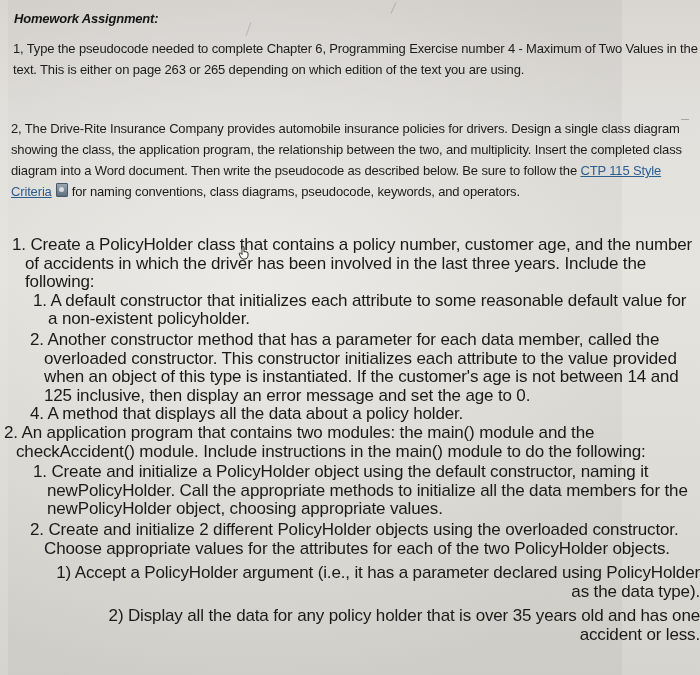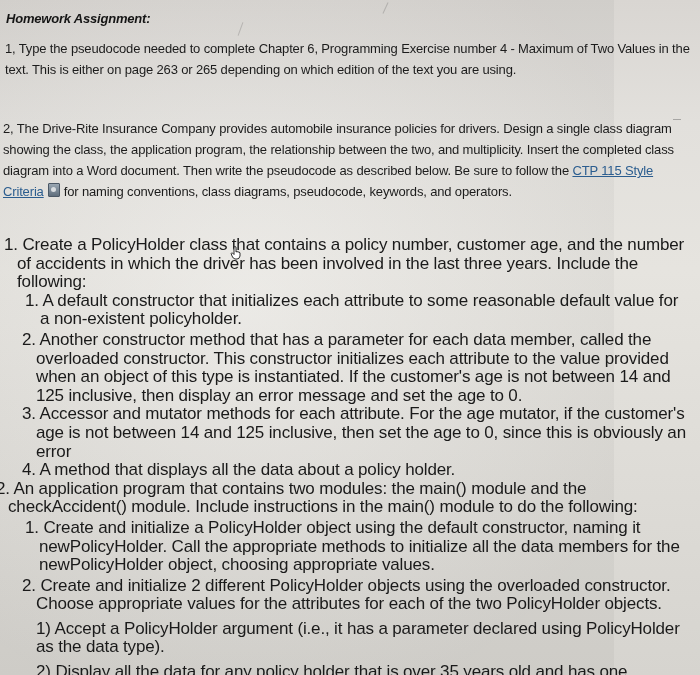--- a/index.html
+++ b/index.html
@@ -10,21 +10,21 @@
       width: 700px;
       height: 675px;
       overflow: hidden;
       background: linear-gradient(180deg, #d9d6d2 0%, #e2e0dc 18%, #e6e4df 40%, #dedcd7 70%, #d6d4cf 100%);
       font-family: "Liberation Sans", "DejaVu Sans", sans-serif;
       color: #1e1e1e;
       position: relative;
     }
     .page {
       position: absolute;
-      left: 0;
+      left: 8px;
       top: 0;
       width: 614px;
       height: 675px;
       background: radial-gradient(ellipse at 40% 45%, rgba(255,255,255,0.25), rgba(0,0,0,0.04) 80%);
     }
     .heading {
       position: absolute;
       left: 6px;
       top: 11px;
       font-size: 13px;
@@ -74,21 +74,21 @@
       line-height: 18.6px;
       letter-spacing: -0.15px;
       color: #1a1a1a;
     }
     .item {
       position: relative;
     }
     .l1 { padding-left: 17px; text-indent: -13px; margin-right: 8px; }
     .l2 { padding-left: 36px; text-indent: -14px; margin-right: 8px; }
     .l1b { padding-left: 13px; text-indent: -13px; margin-right: 8px; }
-    .l3 { padding-left: 36px; margin-right: 8px; }
+    .l3 { padding-left: 36px; margin-right: 8px; text-align: right; }
     .gap-small { margin-top: 2px; }
     .gap-med { margin-top: 6px; }
     .cursor {
       position: absolute;
       left: 230px;
       top: 246px;
       width: 12px;
       height: 14px;
       pointer-events: none;
     }
@@ -110,21 +110,20 @@
 
   <div class="para p2"><span>2, The Drive-Rite Insurance Company provides automobile insurance policies for drivers. Design a single class diagram showing the class, the application program, the relationship between the two, and multiplicity. Insert the completed class diagram into a Word document. Then write the pseudocode as described below. Be sure to follow the </span><a class="link">CTP 115 Style Criteria</a><span class="doc-icon"></span><span>for naming conventions, class diagrams, pseudocode, keywords, and operators.</span></div>
 
   <div class="list">
     <div class="item l1"><span>1.</span> <span>Create a PolicyHolder class that contains a policy number, customer age, and the number of accidents in which the driver has been involved in the last three years. Include the following:</span></div>
 
     <div class="item l2" style="padding-left:40px;text-indent:-15px;"><span>1.</span> <span>A default constructor that initializes each attribute to some reasonable default value for a non-existent policyholder.</span></div>
 
     <div class="item l2 gap-small"><span>2.</span> <span>Another constructor method that has a parameter for each data member, called the overloaded constructor. This constructor initializes each attribute to the value provided when an object of this type is instantiated. If the customer's age is not between 14 and 125 inclusive, then display an error message and set the age to 0.</span></div>
 
-    <div class="item l2"><span>3.</span> <span>Accessor and mutator methods for each attribute. For the age mutator, if the customer's age is not between 14 and 125 inclusive, then set the age to 0, since this is obviously an error</span></div>
 
     <div class="item l2"><span>4.</span> <span>A method that displays all the data about a policy holder.</span></div>
 
     <div class="item l1b" style="padding-left:8px;text-indent:-12px;"><span>2.</span> <span>An application program that contains two modules: the main() module and the checkAccident() module. Include instructions in the main() module to do the following:</span></div>
 
     <div class="item l2 gap-small" style="padding-left:39px;text-indent:-14px;"><span>1.</span> <span>Create and initialize a PolicyHolder object using the default constructor, naming it newPolicyHolder. Call the appropriate methods to initialize all the data members for the newPolicyHolder object, choosing appropriate values.</span></div>
 
     <div class="item l2 gap-small" style="text-indent:-14px;"><span>2.</span> <span>Create and initialize 2 different PolicyHolder objects using the overloaded constructor. Choose appropriate values for the attributes for each of the two PolicyHolder objects.</span></div>
 
 

